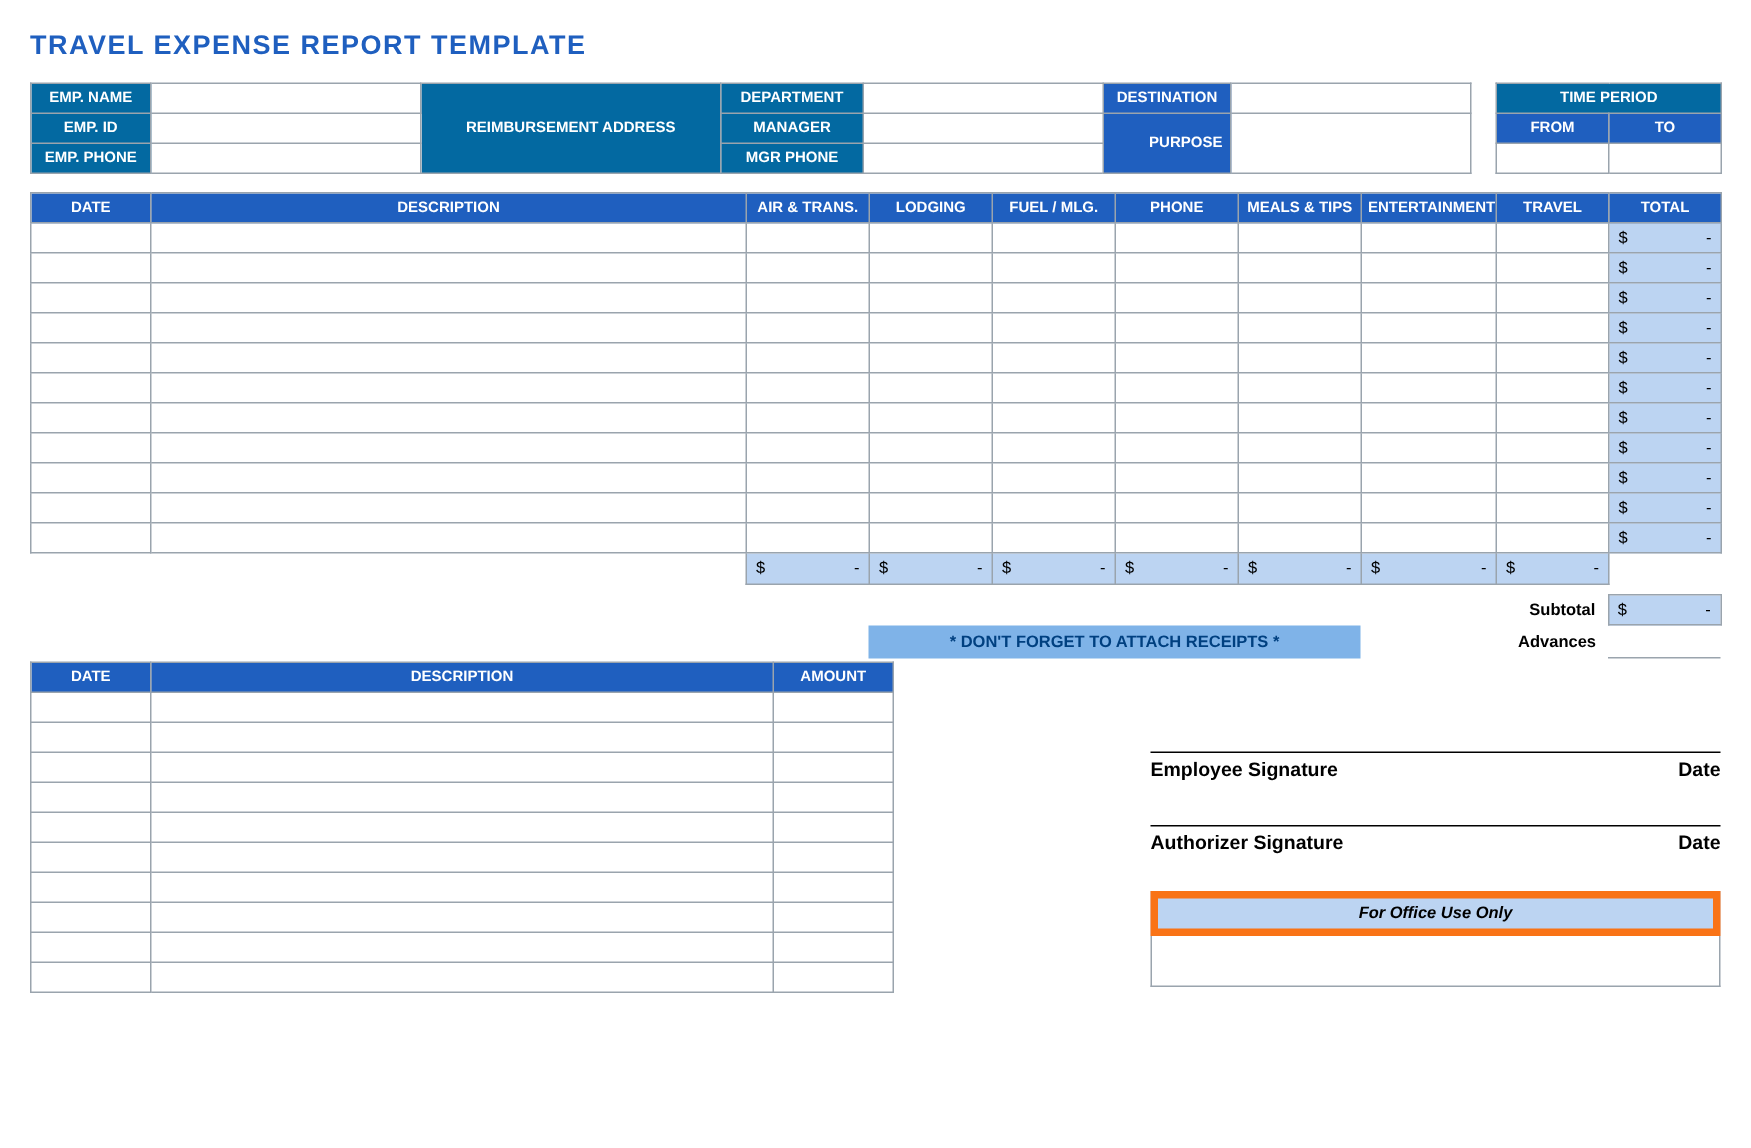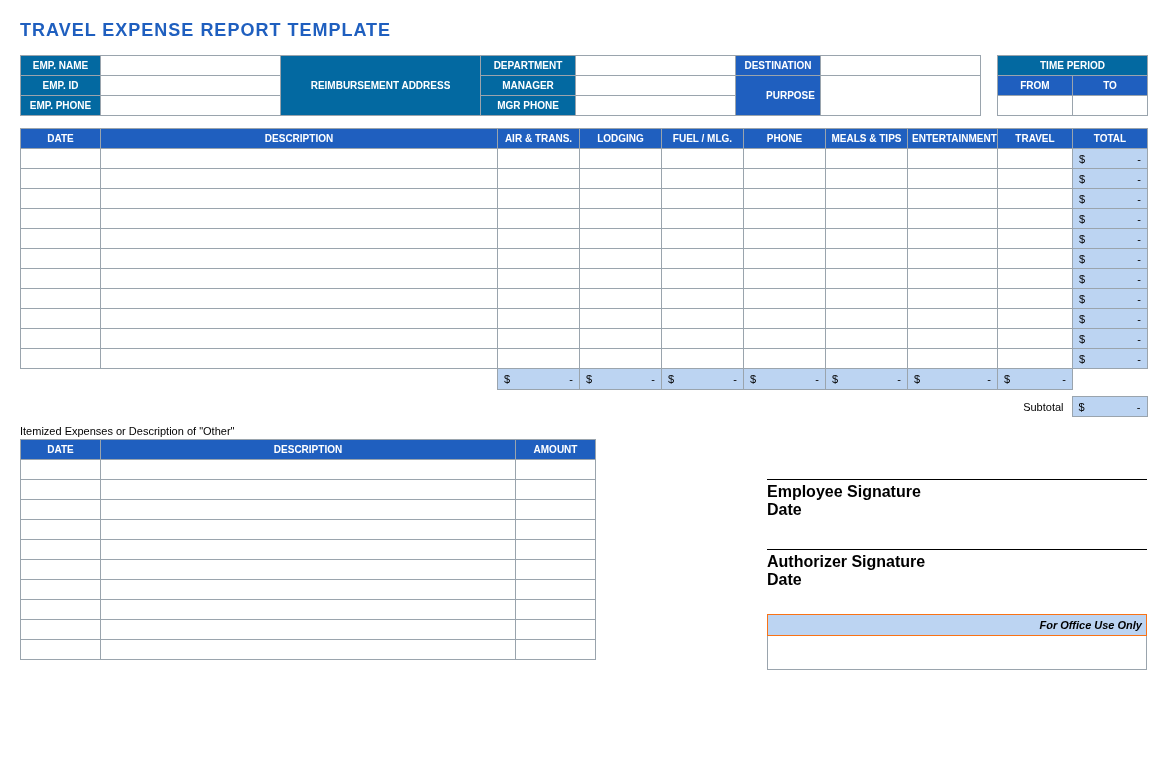--- a/index.html
+++ b/index.html
@@ -49,21 +49,21 @@
   .dollar { display:flex; justify-content:space-between; }
   .sumrow td {
     background: #BCD4F2;
     border-left: 1px solid #9aa4ad;
     border-right: 1px solid #9aa4ad;
     border-bottom: 1px solid #9aa4ad;
     padding: 4px 6px;
   }
   .label-right {
     text-align: right;
-    font-weight: normal;
+    font-weight: bold;
     font-size: 11px;
     padding: 4px 8px;
     white-space: nowrap;
   }
   .attach-banner {
     background: #7FB3E8;
     color: #004080;
     font-weight: bold;
     text-align: center;
     padding: 5px;
@@ -76,34 +76,33 @@
   }
   .sig-line {
     border-top: 1px solid #000;
     height: 1px;
     margin-top: 30px;
   }
   .sig-row {
     display: flex;
     justify-content: space-between;
     font-weight: bold;
-    font-size: 16px;
+    font-size: 13px;
     padding-top: 3px;
-    flex-direction: column;
   }
   .sig-block { width: 380px; margin-left: auto; margin-bottom: 25px;}
   .office-use {
     margin-top: 10px;
     width: 380px;
     margin-left: auto;
   }
   .office-head {
     background: #BCD4F2;
-    border: 1px solid #f97316;
-    text-align: right;
+    border: 5px solid #f97316;
+    text-align: center;
     font-style: italic;
     font-weight: bold;
     padding: 4px;
     font-size: 11px;
   }
   .office-body {
     border: 1px solid #9aa4ad;
     border-top: none;
     height: 34px;
   }
@@ -459,27 +458,33 @@
       <tr>
     <td colspan="7"></td>
     <td class="label-right">Subtotal</td>
     <td class="subtotal-val">
           <div class="dollar">
             <span>$</span>
             <span>-</span>
           </div>
         </td>
   </tr>
+  <tr>
+    <td colspan="2"></td>
+    <td colspan="4" class="attach-banner">* DON'T FORGET TO ATTACH RECEIPTS *</td>
+    <td></td>
+    <td class="label-right">Advances</td>
+    <td class="plain-val"></td>
+  </tr>
 </tbody>
   </table>
 
 
 <div style="display:flex; gap:170px; margin-top:2px; width:1127px;">
   <div style="flex:0 0 575px;">
-    <div class="itemized-caption">Itemized Expenses or Description of "Other"</div>
     <table style="width:575px; table-layout:fixed;">
       <colgroup>
           <col style="width:80px">
           <col style="width:415px">
           <col style="width:80px">
         </colgroup>
       <thead>
         <tr>
           <th class="hdr">DATE</th>
           <th class="hdr">DESCRIPTION</th>

